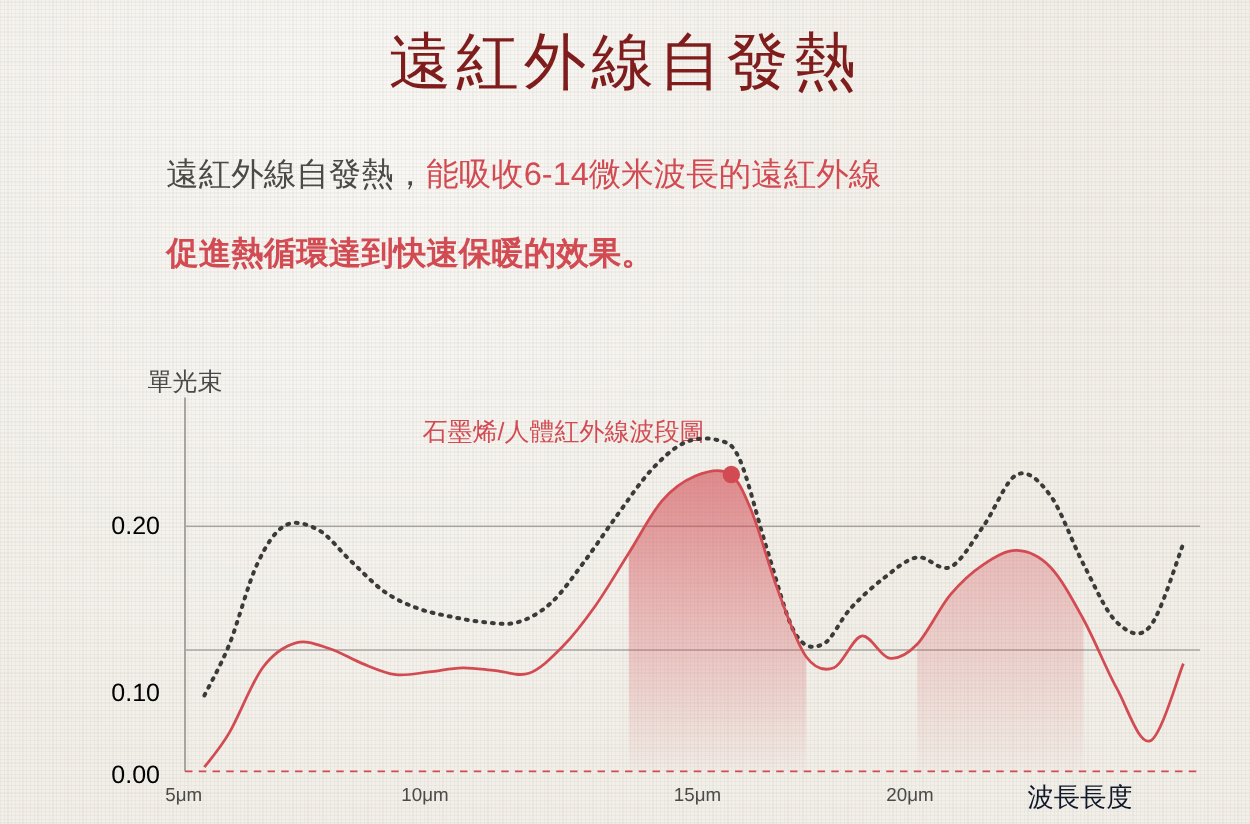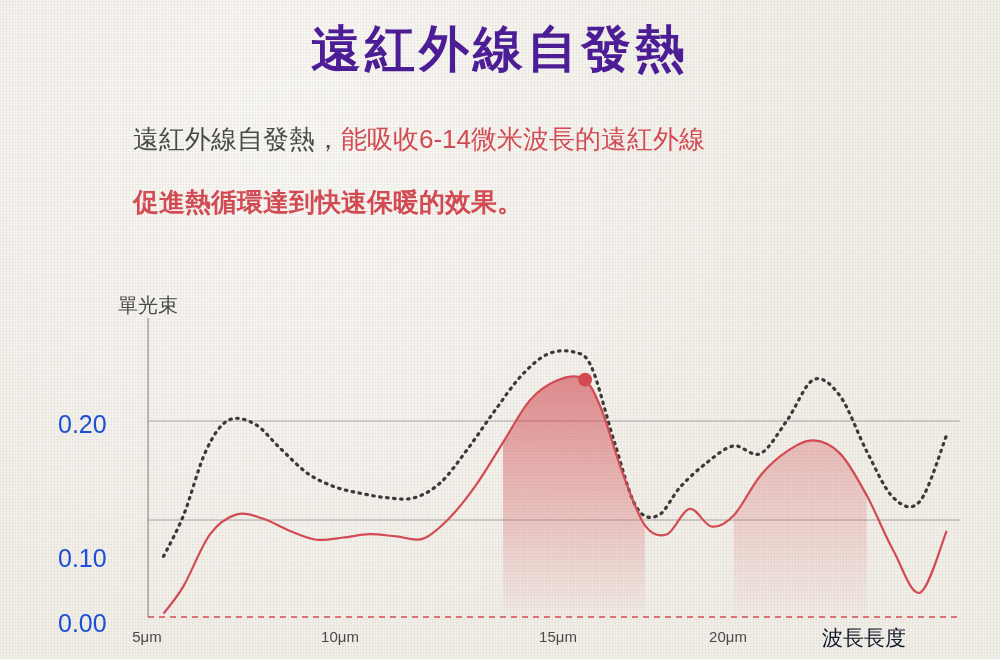--- a/index.html
+++ b/index.html
@@ -30,22 +30,22 @@
     height: 659px;
   }
   .headline {
     position: absolute;
     top: 16px;
     left: 0;
     width: 1000px;
     text-align: center;
     font-size: 50px;
     letter-spacing: 4px;
-    color: #4c1d95;
-    font-weight: bold;
+    color: #7f1d1d;
+    font-weight: normal;
   }
   .subblock {
     position: absolute;
     top: 122px;
     left: 133px;
     width: 760px;
     line-height: 1.33;
     font-size: 26px;
     color: #4a4a48;
   }
@@ -75,23 +75,23 @@
   }
   .chart-title {
     position: absolute;
     left: 338px;
     top: 332px;
     font-size: 20px;
     color: #d24b52;
   }
   .ytick {
     position: absolute;
-    font-size: 25px;
-    color: #1d4ed8;
-    text-align: left;
+    font-size: 20px;
+    color: #000000;
+    text-align: right;
     width: 70px;
   }
   .xtick {
     position: absolute;
     font-size: 15px;
     color: #4a4a48;
     text-align: center;
     width: 80px;
   }
   svg.plot {
@@ -108,20 +108,21 @@
 <div class="content">
 
   <div class="headline">遠紅外線自發熱</div>
 
   <div class="subblock">
     <div class="line1"><span>遠紅外線自發熱，</span><span class="red">能吸收6-14微米波長的遠紅外線</span></div>
     <div class="line3">促進熱循環達到快速保暖的效果。</div>
   </div>
 
   <div class="axis-label-y">單光束</div>
+  <div class="chart-title">石墨烯/人體紅外線波段圖</div>
   <div class="axis-label-x">波長長度</div>
 
   <div class="ytick" style="left:58px; top:609px;">0.00</div>
   <div class="ytick" style="left:58px; top:509px;margin-top:35px;">0.10</div>
   <div class="ytick" style="left:58px; top:410px;">0.20</div>
 
   <div class="xtick" style="left:107px; top:628px;">5μm</div>
   <div class="xtick" style="left:300px; top:628px;">10μm</div>
   <div class="xtick" style="left:518px; top:628px;">15μm</div>
   <div class="xtick" style="left:688px; top:628px;">20μm</div>

